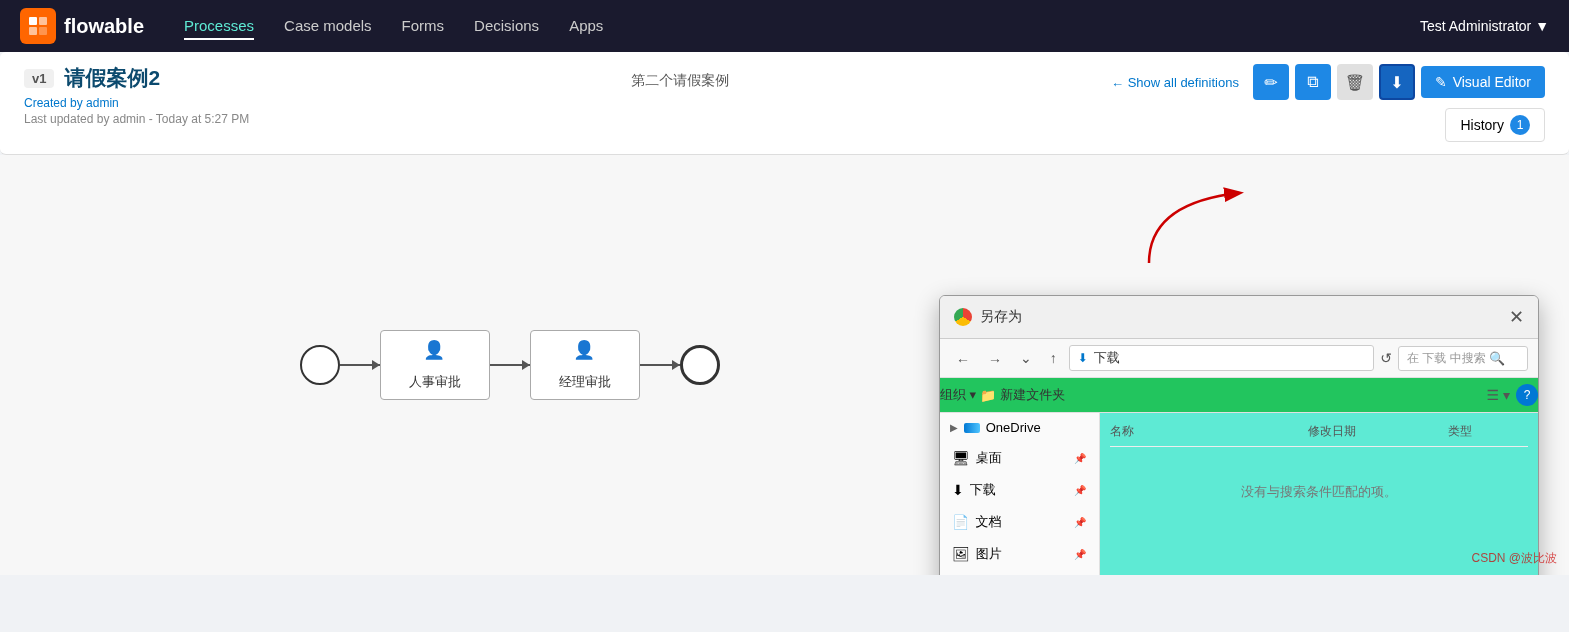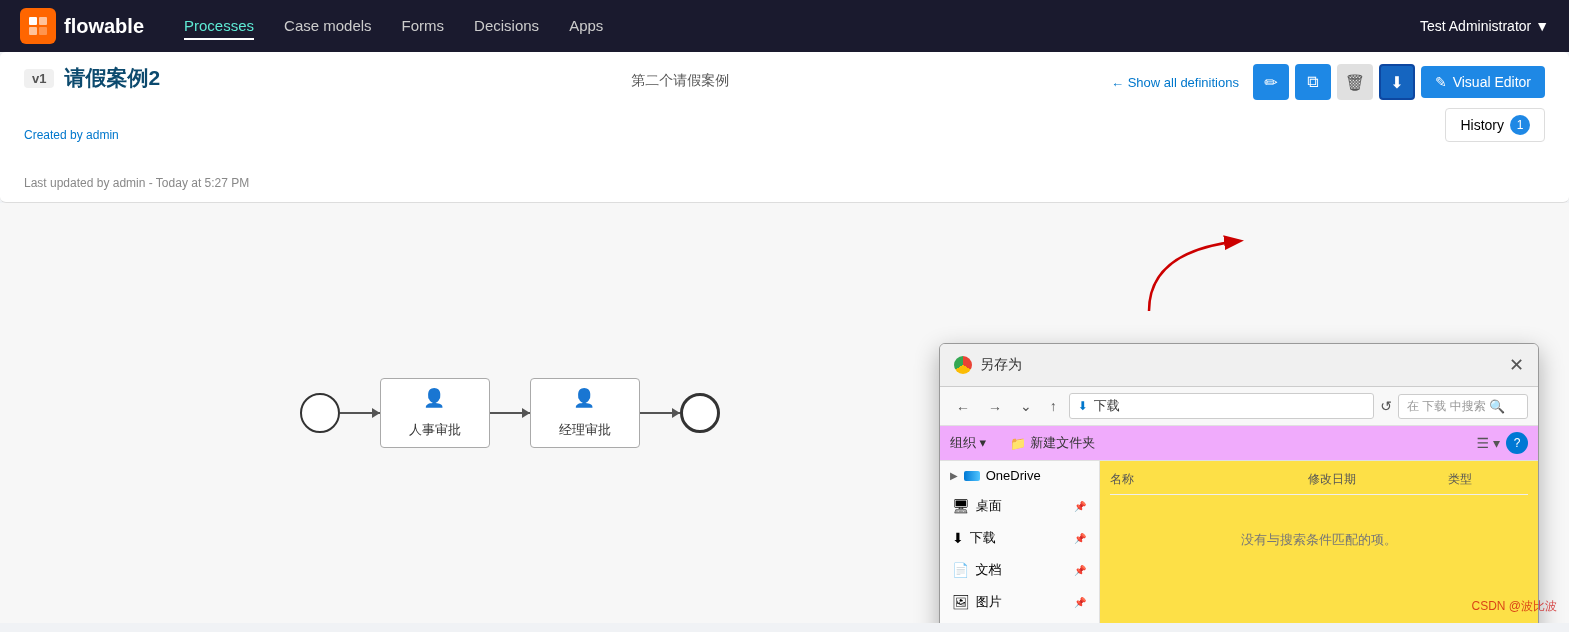--- a/index.html
+++ b/index.html
@@ -39,21 +39,21 @@
       display: flex;
       align-items: flex-start;
       justify-content: space-between;
       border-radius: 6px;
     }
     .sub-header-left {}
     .page-title-row { display: flex; align-items: center; gap: 10px; margin-bottom: 4px; }
     .version-badge { background: #f0f0f0; color: #555; font-size: 13px; padding: 2px 8px; border-radius: 4px; font-weight: 600; }
     .page-title { font-size: 21px; font-weight: 600; color: #0c4a6e; }
     .meta-row { display: flex; flex-direction: column; gap: 2px; }
-    .meta-text { font-size: 12px; color: #0077cc; margin-top: 32px; }
+    .meta-text { font-size: 12px; color: #0077cc; }
     .meta-text.gray { color: #888; }
 
     .sub-header-center { padding-top: 8px; font-size: 14px; color: #555; }
 
     .sub-header-right { display: flex; flex-direction: column; align-items: flex-end; gap: 8px; }
     .toolbar-row { display: flex; align-items: center; gap: 6px; }
     .show-all-link { color: #0077cc; font-size: 13px; cursor: pointer; margin-right: 8px; }
     .toolbar-btn {
       width: 36px; height: 36px; border: none; border-radius: 4px; cursor: pointer;
       display: flex; align-items: center; justify-content: center; font-size: 16px;
@@ -151,22 +151,22 @@
     }
     .path-download-icon { color: #0077cc; font-size: 12px; }
     .dialog-search {
       background: white; border: 1px solid #ccc; border-radius: 3px;
       padding: 3px 8px; font-size: 13px; width: 130px; display: flex; align-items: center;
       gap: 4px; color: #999;
     }
     .dialog-refresh-btn { background: none; border: none; cursor: pointer; font-size: 14px; color: #555; }
 
     .dialog-actions-bar {
-      background: #f0abfc; padding: 6px 10px;
-      display: flex; align-items: center; gap: 24px;
+      background: #22c55e; padding: 6px 0;
+      display: flex; align-items: center; gap: 4px;
       border-bottom: 1px solid #e0e0e0;
     }
     .org-btn, .new-folder-btn {
       background: none; border: none; cursor: pointer; font-size: 13px; color: #333;
       display: flex; align-items: center; gap: 4px;
     }
     .actions-right { margin-left: auto; display: flex; gap: 6px; }
     .view-btn, .help-btn {
       background: none; border: none; cursor: pointer; font-size: 14px; color: #555;
     }
@@ -177,21 +177,21 @@
       overflow-y: auto;
     }
     .sidebar-item {
       padding: 7px 12px; font-size: 13px; cursor: pointer; display: flex; align-items: center; gap: 6px;
     }
     .sidebar-item .item-icon { font-size: 14px; }
     .sidebar-onedrive { padding: 7px 10px; font-size: 13px; cursor: pointer; display: flex; align-items: center; gap: 6px; }
     .sidebar-onedrive .expand-icon { font-size: 10px; color: #666; }
     .onedrive-icon { width: 16px; height: 10px; background: linear-gradient(90deg, #0078d4 0%, #50c5ff 100%); border-radius: 2px; }
 
-    .dialog-main { flex: 1; background: #fde047; overflow-y: auto; padding: 10px; }
+    .dialog-main { flex: 1; background: #5eead4; overflow-y: auto; padding: 10px; }
     .dialog-main-header {
       display: grid; grid-template-columns: 1fr 140px 80px;
       font-size: 12px; color: #555; border-bottom: 1px solid #eee; padding-bottom: 6px; margin-bottom: 6px;
     }
     .empty-message { font-size: 13px; color: #777; text-align: center; padding-top: 30px; }
 
     
     .watermark {
       position: absolute; bottom: 8px; right: 12px;
       font-size: 12px; color: #c00; opacity: 0.7;

